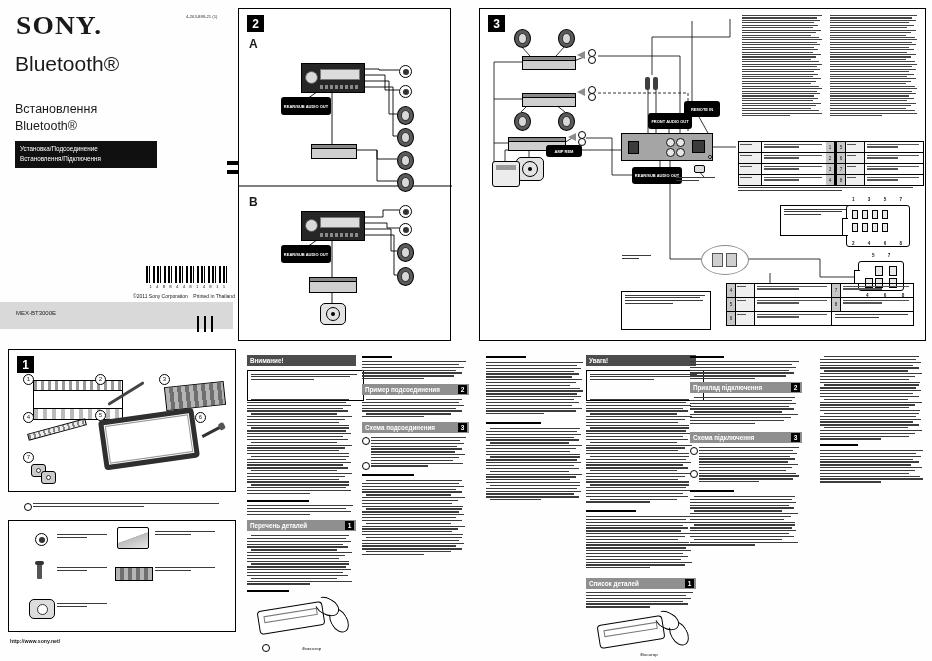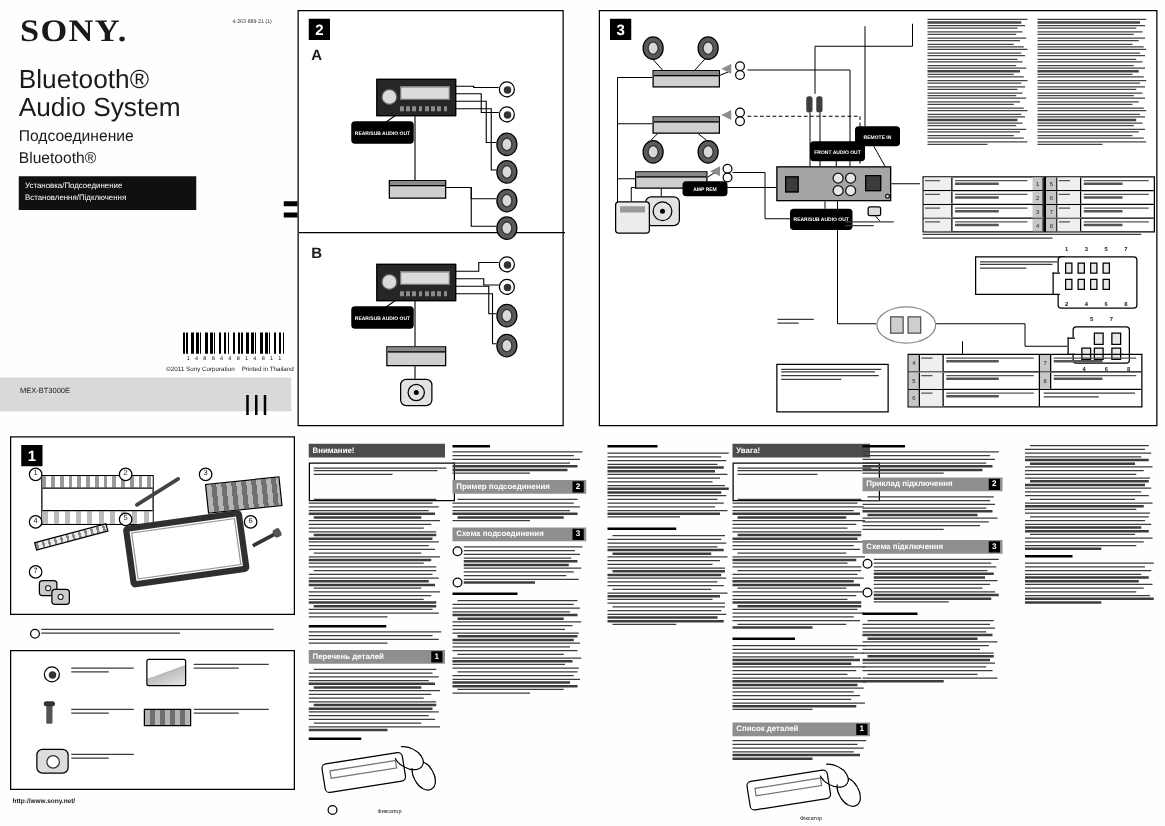--- a/index.html
+++ b/index.html
@@ -89,22 +89,21 @@
   .bc{position:absolute;background:repeating-linear-gradient(90deg,#000 0 2px,#fff 2px 3px,#000 3px 4px,#fff 4px 7px,#000 7px 9px,#fff 9px 11px);}
 </style>
 </head>
 <body>
 
 <div class="page">
 
   <div class="abs" style="left:16px;top:12px;font-family:'Liberation Serif',serif;font-weight:bold;font-size:25px;letter-spacing:1px;transform:scaleX(1.1);transform-origin:left;">SONY.</div>
   <div class="abs" style="left:186px;top:14px;font-size:4.2px;color:#333;">4-263-889-21 (1)</div>
   <div class="abs" style="left:15px;top:52px;font-size:21px;">Bluetooth®</div>
-  <div class="abs" style="left:15px;top:75px;font-size:21px;">Audio System</div>
-  <div class="abs" style="left:15px;top:102px;font-size:12.5px;">Подсоединение</div>
+  <div class="abs" style="left:15px;top:102px;font-size:12.5px;">Встановлення</div>
   <div class="abs" style="left:15px;top:119px;font-size:12.5px;">Bluetooth®</div>
   <div class="abs" style="left:15px;top:141px;width:142px;height:27px;background:#101010;color:#fff;padding:3px 5px;font-size:6.3px;line-height:1.6;">
     <div>Установка/Подсоединение</div>
     <div>Встановлення/Підключення</div>
   </div>
   <div class="abs" style="left:227px;top:161px;width:13px;height:4px;background:#000;"></div>
   <div class="abs" style="left:227px;top:170px;width:13px;height:4px;background:#000;"></div>
 
   <div class="bc" style="left:146px;top:266px;width:84px;height:17px;"></div>
   <div class="abs" style="left:146px;top:284px;width:84px;font-size:4.4px;text-align:center;letter-spacing:1.5px;">1 4 8 8 4 4 8 1 4 8 1 1</div>

